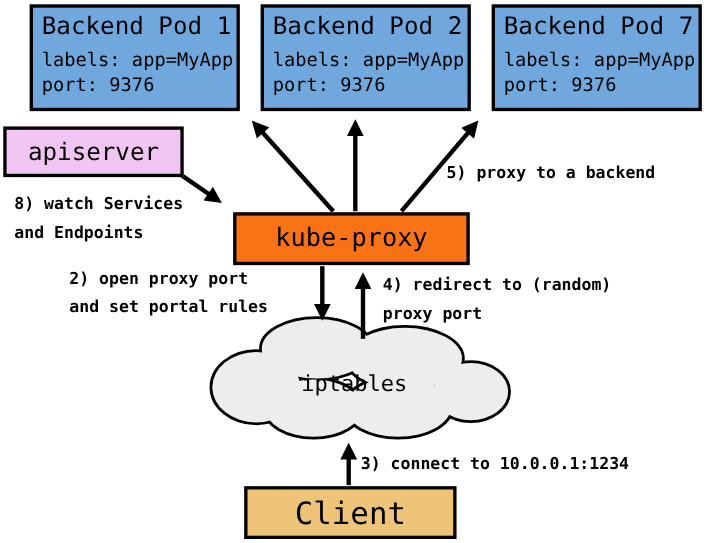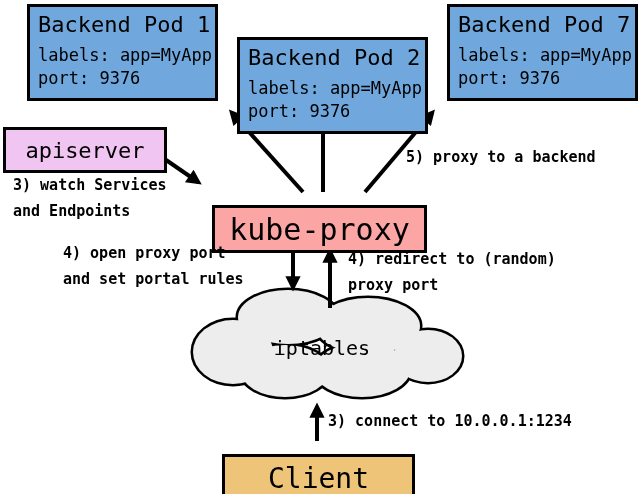--- a/index.html
+++ b/index.html
@@ -28,24 +28,24 @@
     white-space:nowrap;
     text-align:center;
   }
   .pod-line{
     font-size:17px;
     line-height:23px;
     margin-left:2px;
     white-space:nowrap;
   }
   .node-label-box{
-    display:flex;align-items:center;justify-content:center;margin-top:12px;
+    display:flex;align-items:center;justify-content:center;
   }
   #apiserver{left:3px;top:115px;width:164px;height:46px;background:#F1C5F1;font-size:22px;}
-  #kubeproxy{left:212px;top:193px;width:215px;height:48px;background:#fca5a5;font-size:30px;align-items:center;}
+  #kubeproxy{left:212px;top:193px;width:215px;height:48px;background:#f97316;font-size:23px;align-items:center;}
   #client{left:222px;top:442px;width:193px;height:48px;background:#EDC478;font-size:28px;}
   #iptables-label{
     position:absolute;left:262px;top:338px;width:120px;
     text-align:center;font-size:20px;line-height:20px;
   }
   .step-label{
     position:absolute;
     font-size:15px;
     font-weight:bold;
     line-height:26px;
@@ -98,21 +98,21 @@
       <line x1="330" y1="308" x2="330" y2="252"></line>
       <line x1="317" y1="441" x2="317" y2="407"></line>
     </g>
   </svg>
 
   <div class="box pod" style="left:27px;">
     <div class="pod-title">Backend Pod 1</div>
     <div class="pod-line">labels: app=MyApp</div>
     <div class="pod-line">port: 9376</div>
   </div>
-  <div class="box pod" style="left:237px;margin-top:33px;">
+  <div class="box pod" style="left:237px;">
     <div class="pod-title">Backend Pod 2</div>
     <div class="pod-line">labels: app=MyApp</div>
     <div class="pod-line">port: 9376</div>
   </div>
   <div class="box pod" style="left:447px;">
     <div class="pod-title">Backend Pod 7</div>
     <div class="pod-line">labels: app=MyApp</div>
     <div class="pod-line">port: 9376</div>
   </div>
 
@@ -123,22 +123,22 @@
   <div id="kubeproxy" class="box node-label-box">
     <span>kube-proxy</span>
   </div>
 
   <div id="iptables-label">iptables</div>
 
   <div id="client" class="box node-label-box">
     <span>Client</span>
   </div>
 
-  <div id="step1" class="step-label">3) watch Services
+  <div id="step1" class="step-label">8) watch Services
 and Endpoints</div>
-  <div id="step2" class="step-label">4) open proxy port
+  <div id="step2" class="step-label">2) open proxy port
 and set portal rules</div>
   <div id="step3" class="step-label">3) connect to 10.0.0.1:1234</div>
   <div id="step4" class="step-label">4) redirect to (random)
 proxy port</div>
   <div id="step5" class="step-label">5) proxy to a backend</div>
 
 </div>
 
 </body></html>

